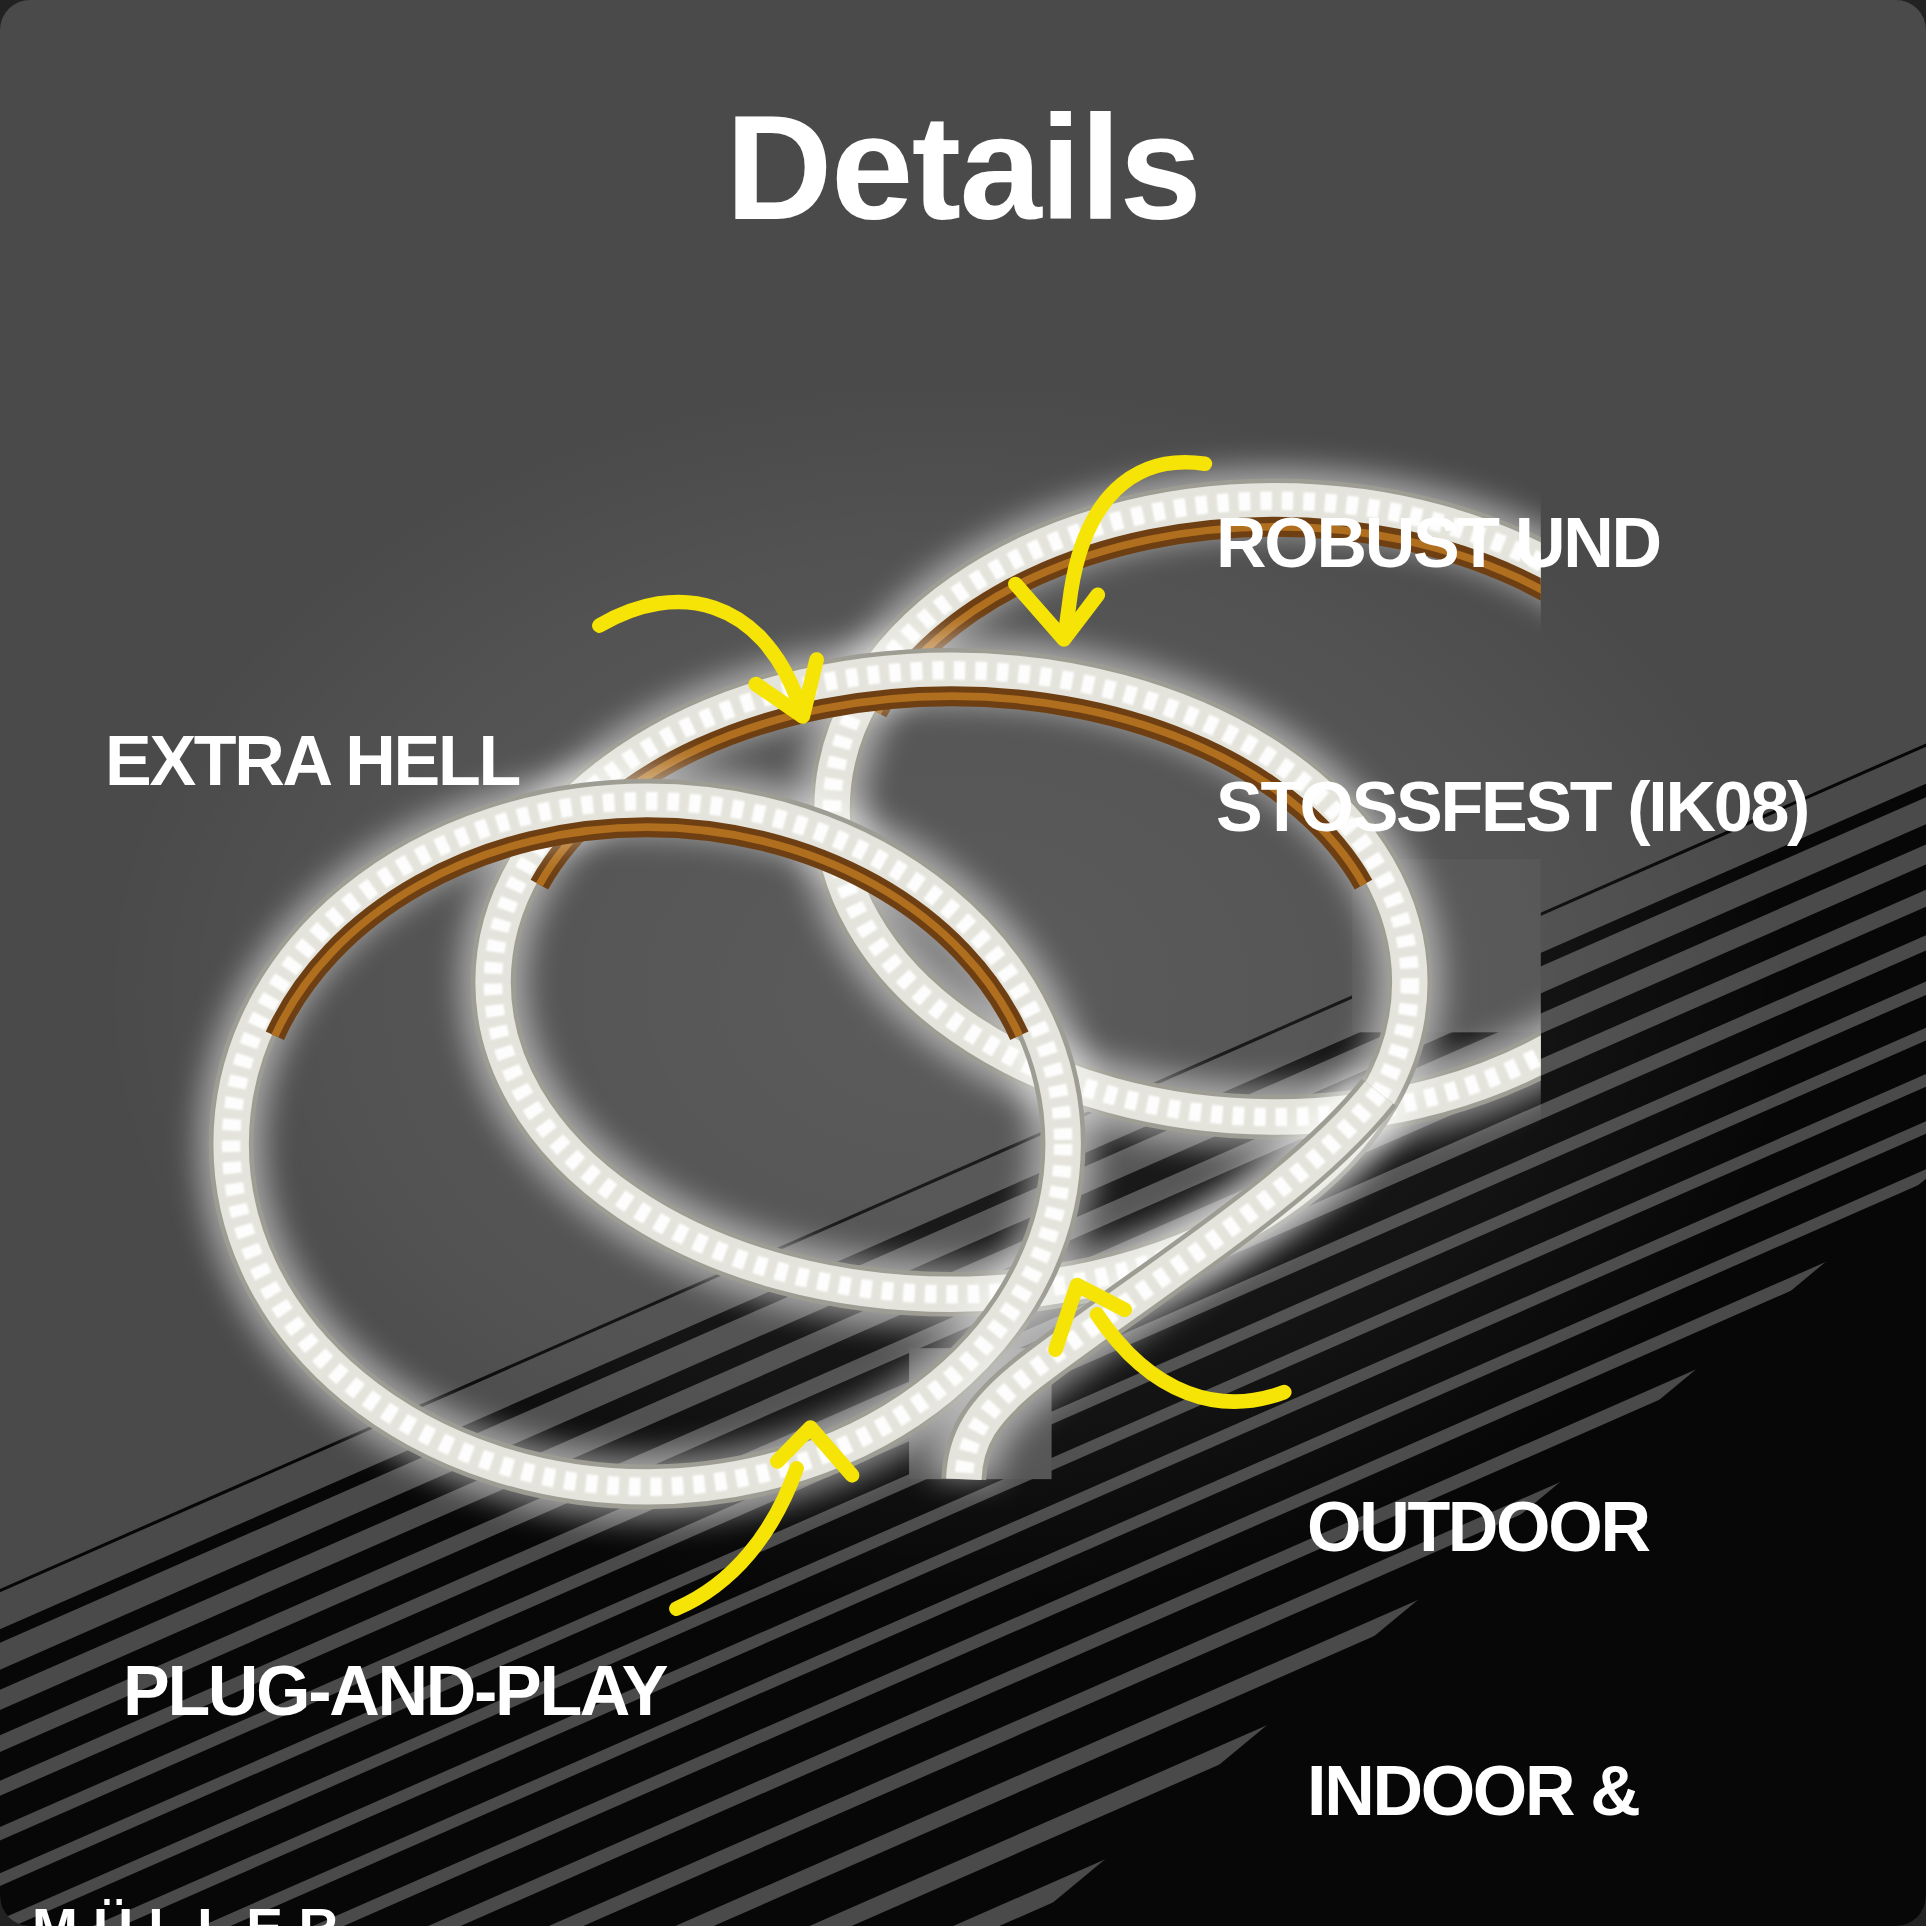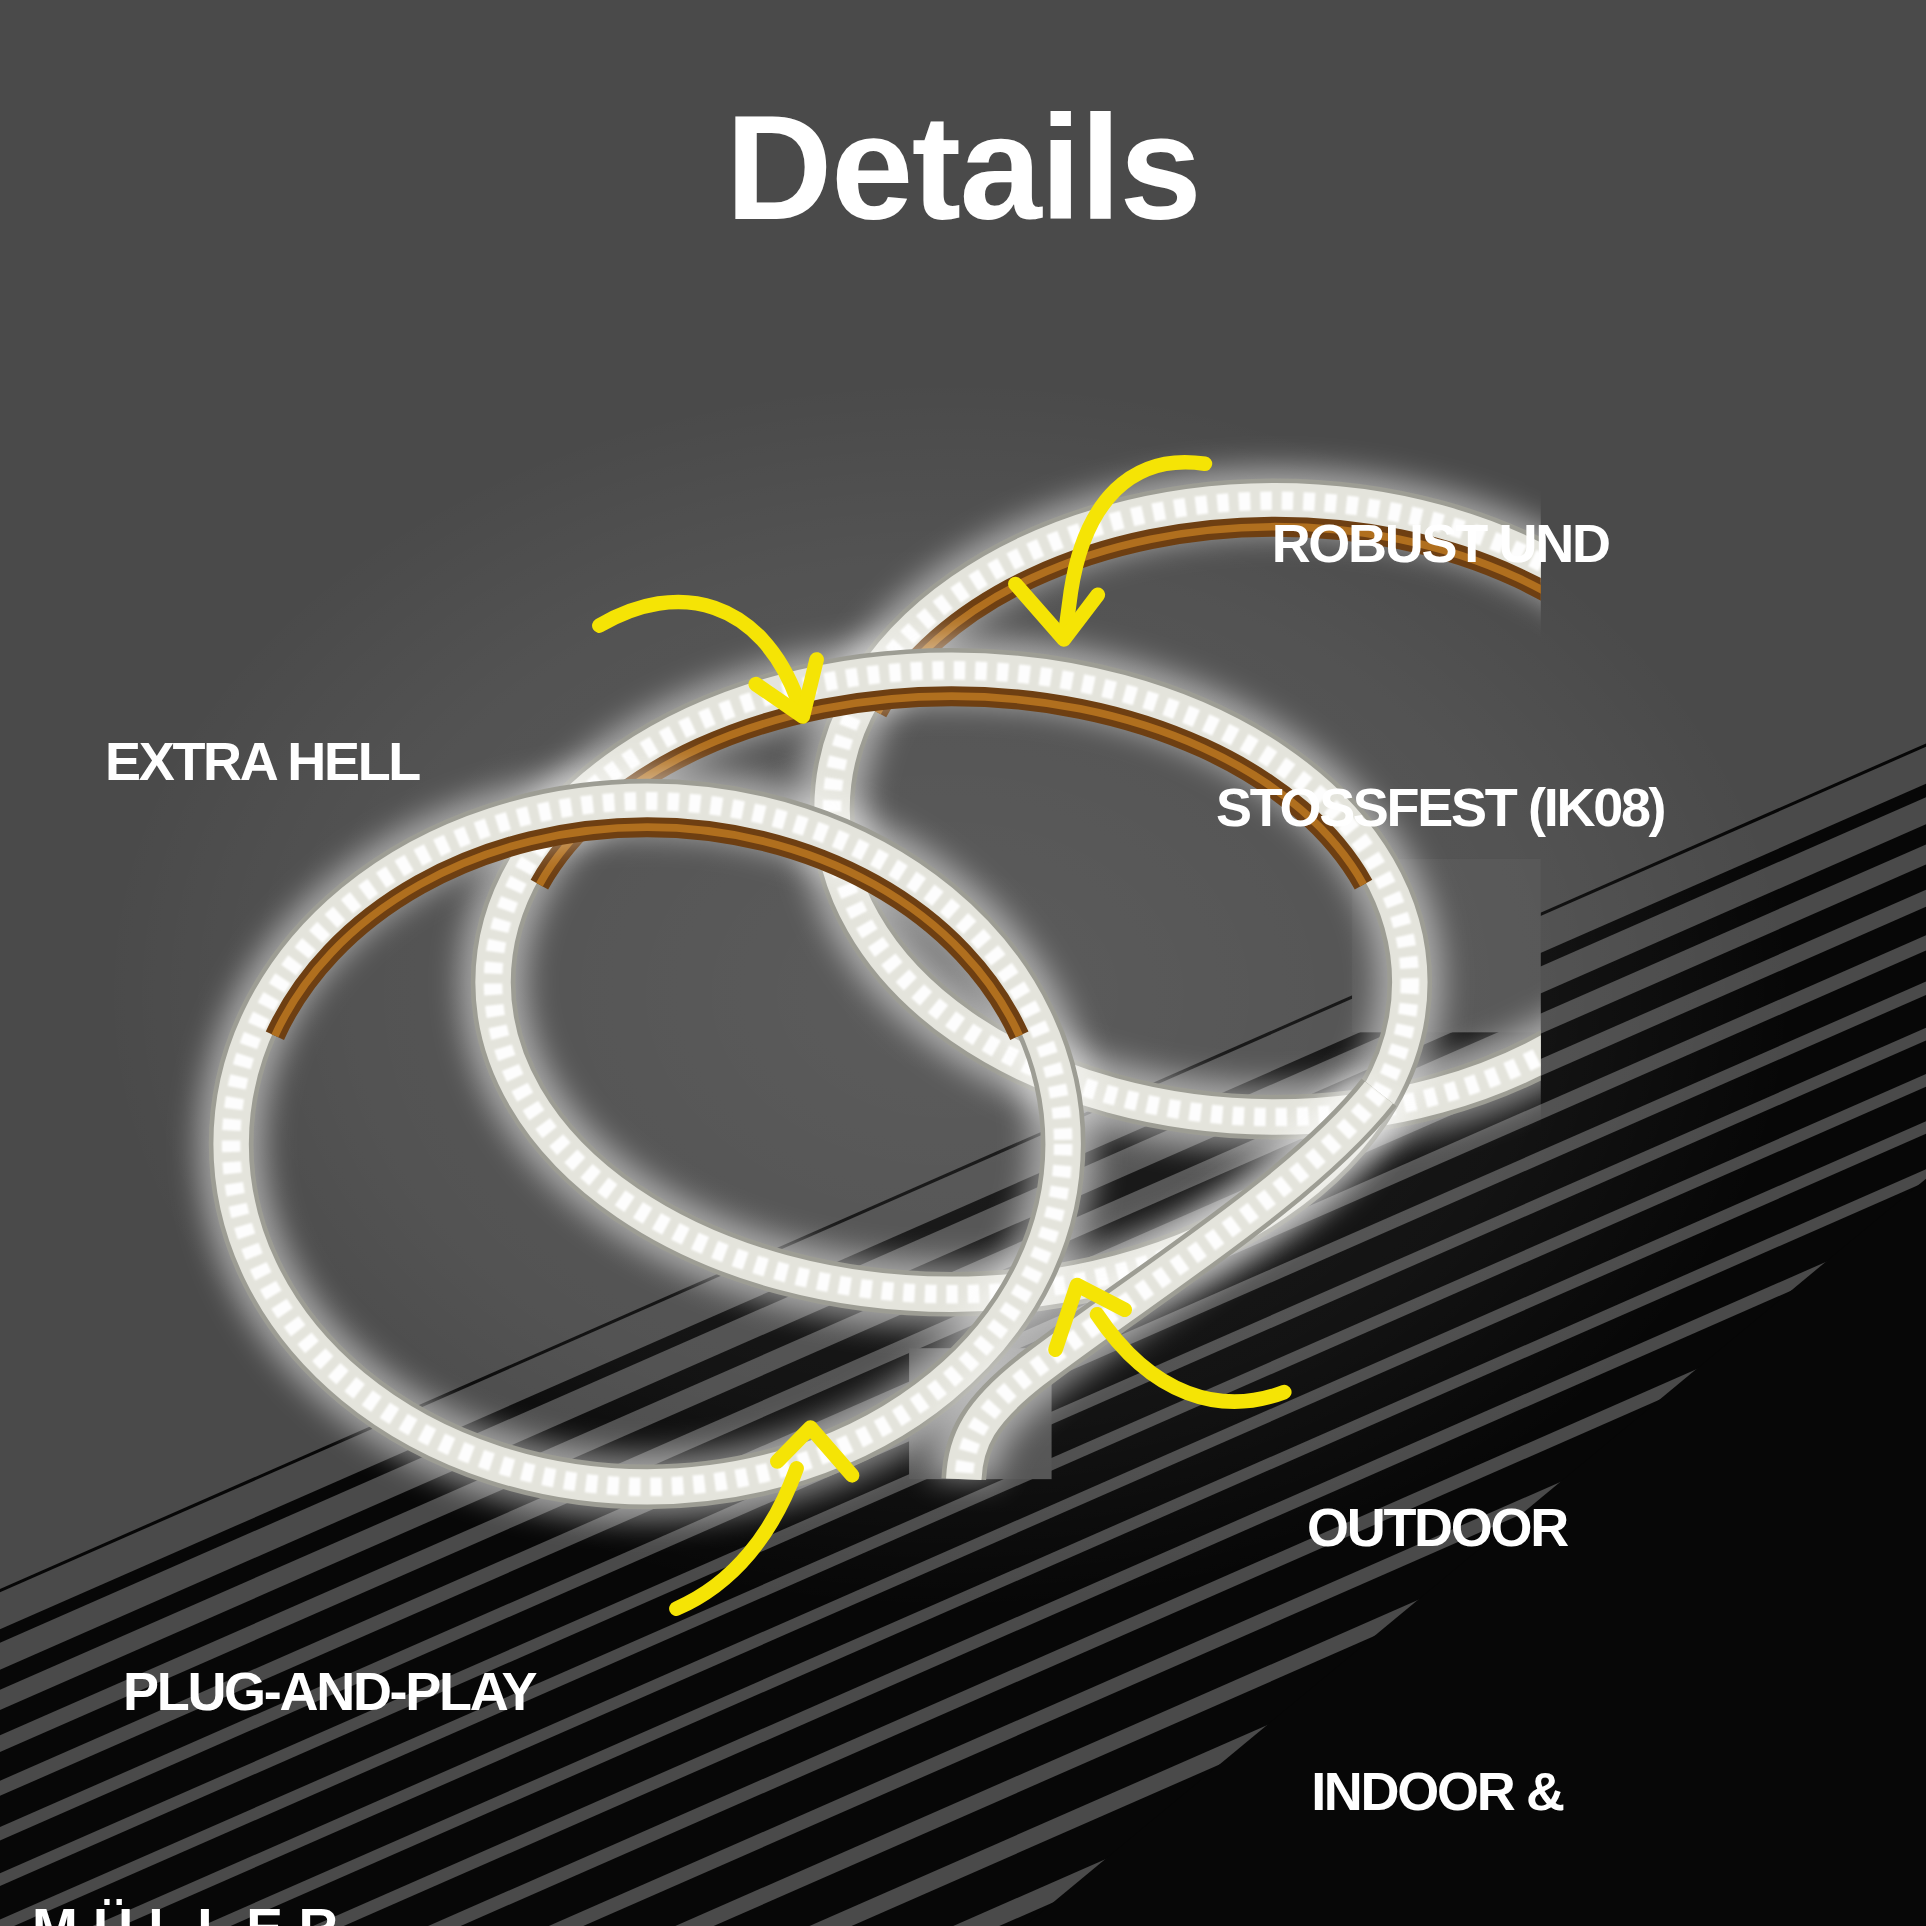--- a/index.html
+++ b/index.html
@@ -1,24 +1,25 @@
 <!DOCTYPE html>
 <html style="font-size:12.3px"><head>
 <meta charset="utf-8">
 <style>
   html,body{margin:0;padding:0;background:#222;}
   #stage{
     position:relative;width:1926px;height:1926px;overflow:hidden;
     background:var(--bg,#4a4a4a);
     font-family:"Liberation Sans",sans-serif;
+    border-radius:30px;
   }
   #gfx{position:absolute;left:0;top:0;width:1926px;height:1926px;z-index:1;}
   .txt{position:absolute;z-index:2;color:var(--white,#fff);font-weight:700;}
   #title{left:0;right:0;top:91px;text-align:center;font-size:148px;line-height:154px;letter-spacing:-1.5px;}
-  .callout{font-size:54px;line-height:88px;letter-spacing:-2.3px;white-space:pre;text-align:center;}
+  .callout{font-size:70px;line-height:88px;letter-spacing:-2.3px;white-space:pre;}
   #co-robust{left:1216px;top:323px;}
   #co-extra{left:105px;top:541px;}
   #co-indoor{left:1307px;top:1307px;}
   #co-plug{left:123px;top:1471px;}
   #logo{left:32px;top:1786px;font-size:55px;line-height:57px;letter-spacing:15.4px;white-space:pre;}
   
   .glow{fill:none;stroke:#ffffff;stroke-width:86;opacity:.5;filter:url(#blurBig);}
   .outline{fill:none;stroke:#9d9d94;stroke-width:58;}
   .bodyln{fill:none;stroke:var(--strip,#e4e4dc);stroke-width:46;}
   .leds{fill:none;stroke:#ffffff;stroke-width:24;stroke-dasharray:15 13;opacity:.95;filter:url(#blurSm);}

